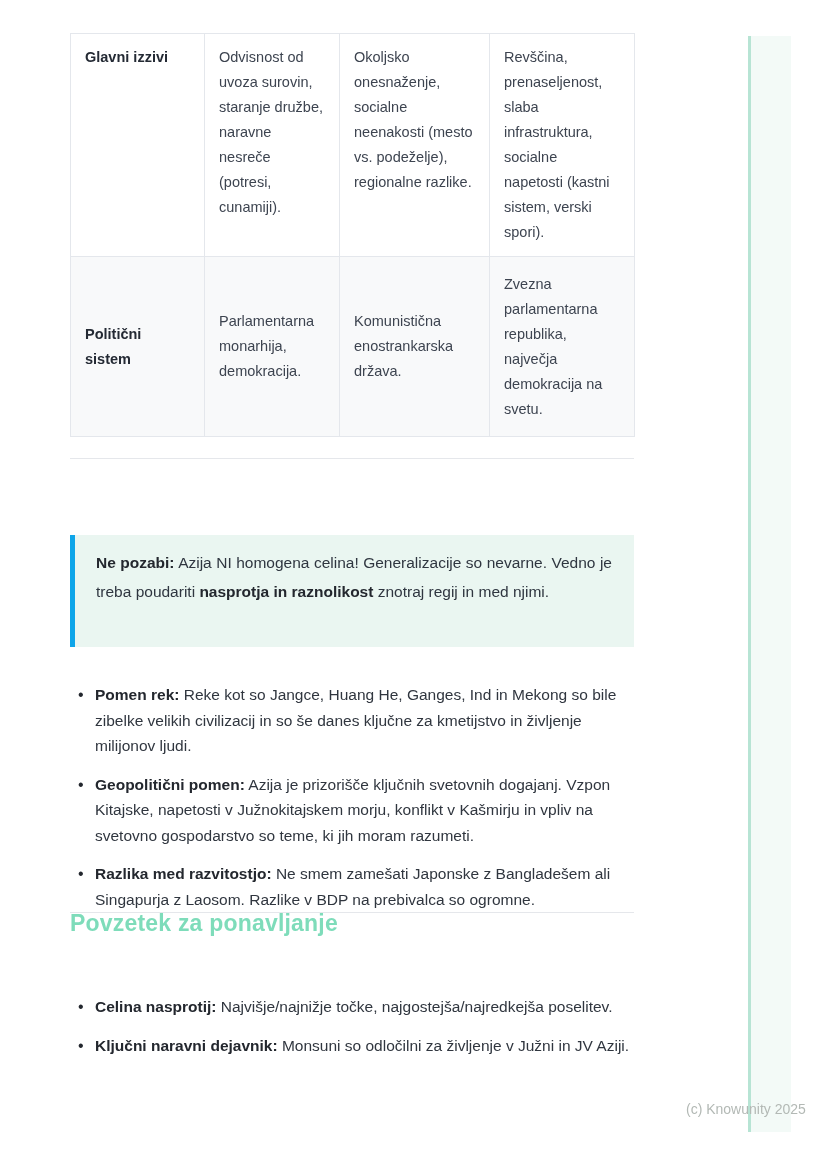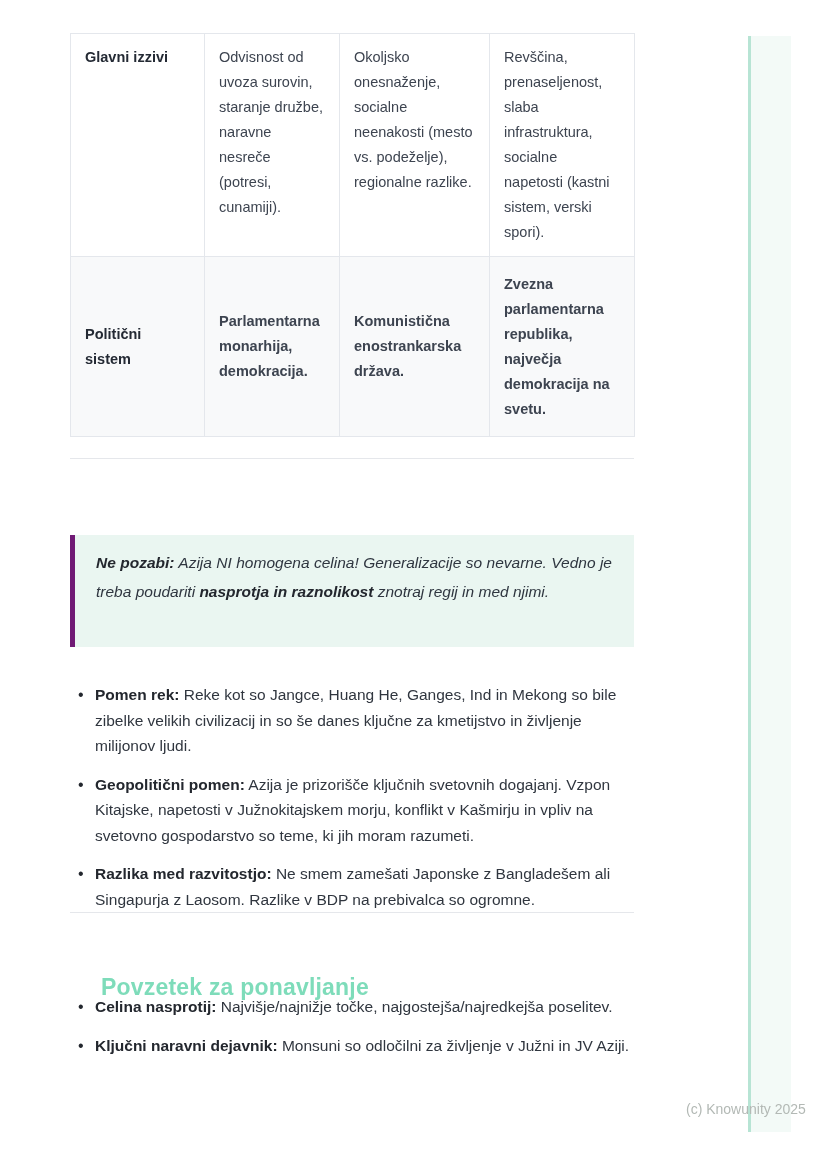--- a/index.html
+++ b/index.html
@@ -23,21 +23,21 @@
     font-size: 14.5px;
     line-height: 25px;
     color: #3d4450;
   }
   .cmp-table td {
     border: 1px solid #e4e7ec;
     padding: 11px 14px;
     background: #ffffff;
   }
   .cmp-table tr.row-top td { vertical-align: top; height: 220px; }
-  .cmp-table tr.row-mid td { vertical-align: middle; height: 180px; background: #f8f9fa; font-weight: bold; }
+  .cmp-table tr.row-mid td { vertical-align: middle; height: 180px; background: #f8f9fa; }
   .cmp-table td.rowhead {
     font-weight: bold;
     color: #242a34;
   }
   .col1 { width: 134px; } .col2 { width: 135px; } .col3 { width: 150px; } .col4 { width: 145px; }
 
   
   .divider {
     position: absolute;
     left: 70px; width: 564px; height: 1px;
@@ -51,36 +51,35 @@
   .section-heading {
     position: absolute;
     left: 70px; width: 564px;
     font-size: 23px;
     line-height: 28px;
     font-weight: bold;
     color: #7edcba;
     letter-spacing: 0.2px;
   }
   #heading-test { top: 486px; }
-  #heading-summary { top: 973px; margin-left: 31px; }
+  #heading-summary { top: 909px; }
 
   
   .callout {
     position: absolute;
     left: 70px; top: 535px;
     width: 564px;
     min-height: 112px;
     background: #eaf6f1;
-    border-left: 5px solid #701a75;
+    border-left: 5px solid #0ea5e9;
     padding: 13px 22px 12px 21px;
     font-size: 15.5px;
     line-height: 29px;
     text-align: justify;
     color: #2f3640;
-    font-style: italic;
   }
   .callout strong, .bullet strong { color: #23272e; }
 
   
   .bullet-list {
     position: absolute;
     left: 70px; width: 564px;
     list-style: none;
     font-size: 15.5px;
     line-height: 25.5px;

